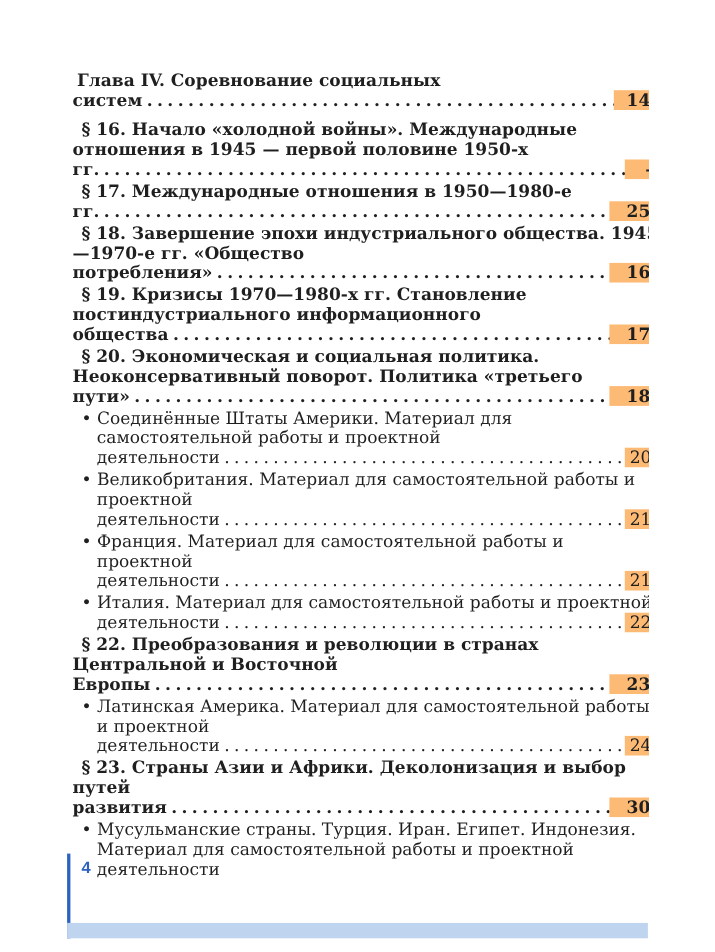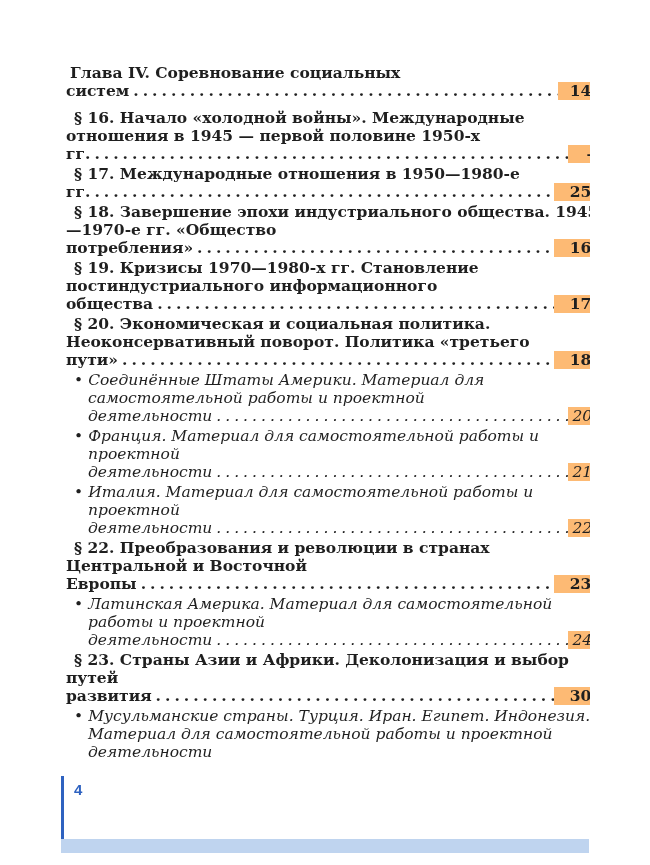--- a/index.html
+++ b/index.html
@@ -21,21 +21,21 @@
     font-size: 15.5px;
     line-height: 18px;
   }
   .toc-item {
     position: relative;
     overflow: hidden;
     margin-bottom: 2px;
     text-align: left;
   }
   .toc-item.section { text-indent: 8px; font-weight: bold; }
-  .toc-item.bullet  { padding-left: 22px; text-indent: -14px; font-style: italic; }
+  .toc-item.bullet  { padding-left: 22px; text-indent: -14px; }
   .toc-item.chapter { font-weight: bold; text-indent: 4px; margin-bottom: 9px; }
   .marker { margin-right: 5px; }
   .dots { white-space: nowrap; }
   .dots::after {
     content: "....................................................................................................";
     letter-spacing: 4px;
     margin-left: 4px;
   }
   .page-num {
     position: absolute;
@@ -107,20 +107,24 @@
       <span class="entry-text">§ 20. Экономическая и социальная политика. Неоконсервативный поворот. Политика «третьего пути»</span><span class="dots"></span>
       <span class="page-num">180</span>
     </div>
 
 
     <div class="toc-item bullet">
       <span class="marker">•</span><span class="entry-text">Соединённые Штаты Америки. Материал для самостоятельной работы и проектной деятельности</span><span class="dots"></span>
       <span class="page-num">200</span>
     </div>
 
+    <div class="toc-item bullet">
+      <span class="marker">•</span><span class="entry-text">Великобритания. Материал для самостоятельной работы и проектной деятельности</span><span class="dots"></span>
+      <span class="page-num">210</span>
+    </div>
 
     <div class="toc-item bullet">
       <span class="marker">•</span><span class="entry-text">Франция. Материал для самостоятельной работы и проектной деятельности</span><span class="dots"></span>
       <span class="page-num">218</span>
     </div>
 
     <div class="toc-item bullet">
       <span class="marker">•</span><span class="entry-text">Италия. Материал для самостоятельной работы и проектной деятельности</span><span class="dots"></span>
       <span class="page-num">225</span>
     </div>

